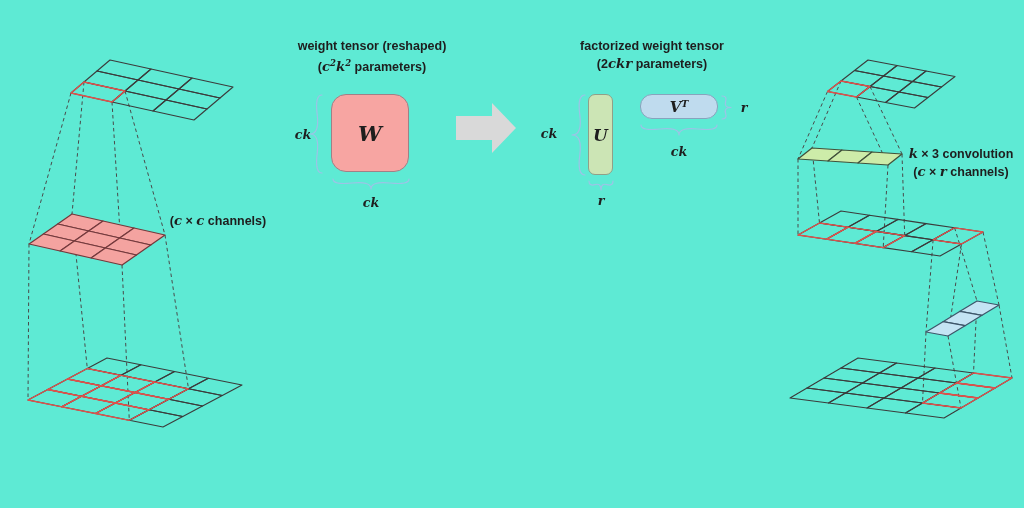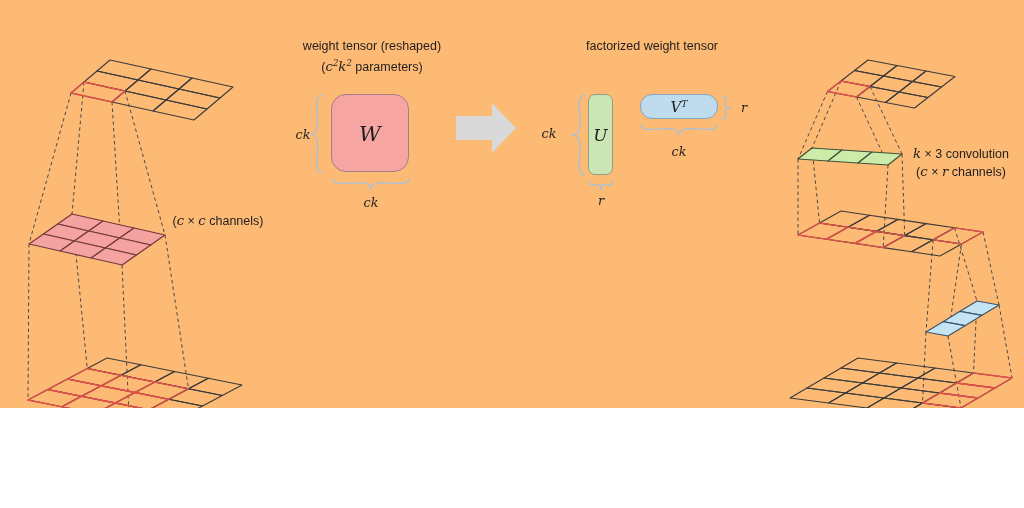--- a/index.html
+++ b/index.html
@@ -1,17 +1,17 @@
 <!DOCTYPE html>
 <html><head>
 <meta charset="utf-8">
 <style>
   html,body{margin:0;padding:0;background:#fff;}
-  #canvas{position:relative;width:1024px;height:408px;background:#fdba74;overflow:hidden;
-          font-family:"Liberation Sans",sans-serif;color:#1e1e1e;}
+  #canvas{position:relative;width:1024px;height:508px;background:#5eead4;overflow:hidden;
+          font-family:"Liberation Sans",sans-serif;color:#1e1e1e;font-weight:bold;}
   #diagram{position:absolute;left:0;top:0;}
   .lbl{position:absolute;text-align:center;font-size:12.5px;line-height:17px;color:#1e1e1e;}
   .dim{position:absolute;text-align:center;font-size:12px;color:#1e1e1e;}
   .mv{font-family:"DejaVu Serif",serif;font-style:italic;font-size:1.06em;}
   .sup{font-size:0.68em;vertical-align:0.55em;letter-spacing:0;}
   .block{position:absolute;display:flex;align-items:center;justify-content:center;box-sizing:border-box;}
   #blk-w{left:331px;top:94px;width:78px;height:78px;background:#f7a5a2;border:1.6px solid #a18086;border-radius:15px;font-size:20px;}
   #blk-u{left:588px;top:94px;width:25px;height:81px;background:#cce5b5;border:1.3px solid #90a088;border-radius:7px;font-size:16px;}
   #blk-vt{left:640px;top:94px;width:78px;height:25px;background:#bfdbee;border:1.3px solid #87a4bd;border-radius:12px;font-size:14px;}
   #title-reshaped{left:272px;top:38px;width:200px;}
@@ -175,20 +175,21 @@
       <path d="M 722 119 Q 727.4 119 725.6 113.25 T 731 107.5 M 722 96 Q 727.4 96 725.6 101.75 T 731 107.5" fill="none" stroke="#9dc3e6" stroke-width="1.2" stroke-linecap="round"></path>
       <path d="M 641 125 Q 641 131 660 129 T 679 135 M 717 125 Q 717 131 698 129 T 679 135" fill="none" stroke="#9dc3e6" stroke-width="1.2" stroke-linecap="round"></path>
     </svg>
 
   <div class="lbl" id="title-reshaped">
     <div>weight tensor (reshaped)</div>
     <div><span class="">(</span><span class="mv">c</span><span class="mv sup">2</span><span class="mv">k</span><span class="mv sup">2</span><span class=""> parameters)</span></div>
   </div>
   <div class="lbl" id="title-factorized">
     <div>factorized weight tensor</div>
+    <div><span class="">(2</span><span class="mv">ckr</span><span class=""> parameters)</span></div>
   </div>
 
   <div class="lbl" id="lbl-kxk">
     <div><span class="">(</span><span class="mv">c</span><span class=""> × </span><span class="mv">c</span><span class=""> channels)</span></div>
   </div>
   <div class="lbl" id="lbl-kx1">
     <div><span class="mv">k</span><span class=""> × 3 convolution</span></div>
     <div><span class="">(</span><span class="mv">c</span><span class=""> × </span><span class="mv">r</span><span class=""> channels)</span></div>
   </div>
   <div class="lbl" id="lbl-1xk">

